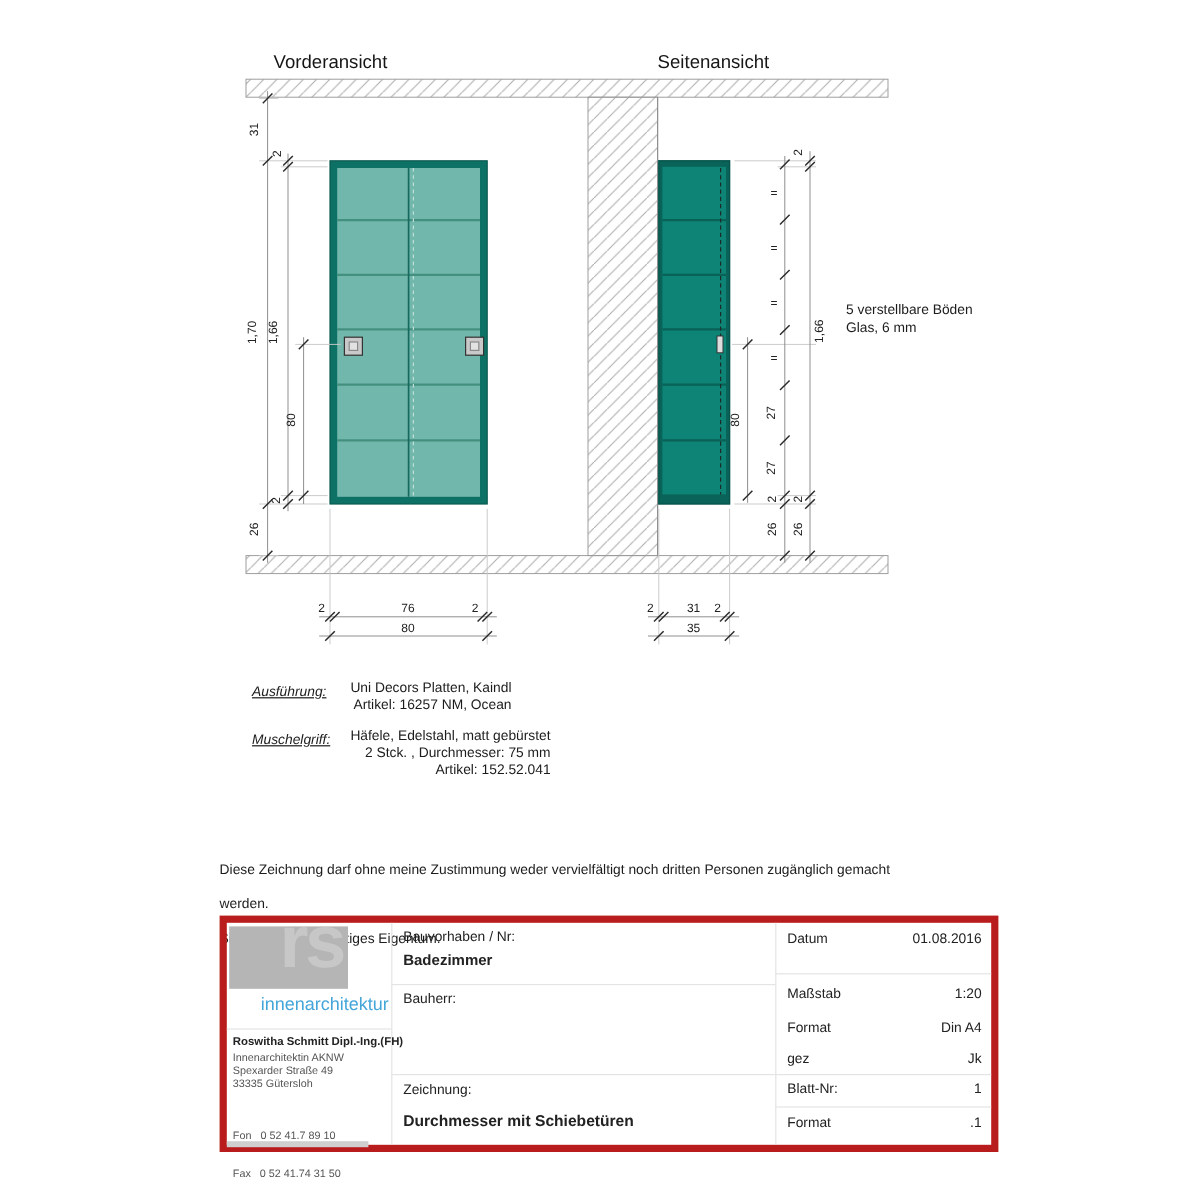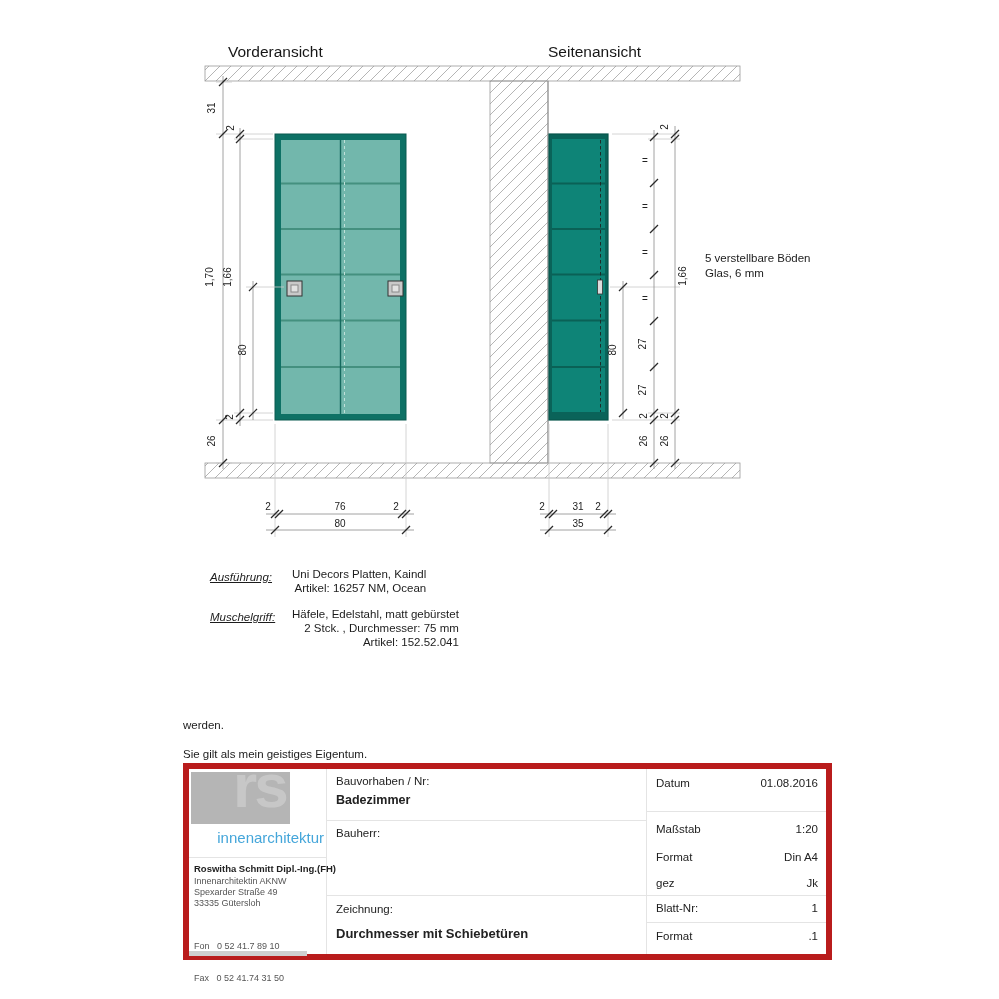--- a/index.html
+++ b/index.html
@@ -225,20 +225,21 @@
   <div class="abs" style="left:210px;top:607px">
     <span class="spec-label">Muschelgriff:</span>
   </div>
   <div class="abs" style="left:292px;top:607px">
     <div class="spec-line">Häfele, Edelstahl, matt gebürstet</div>
     <div class="spec-line">2 Stck. , Durchmesser: 75 mm</div>
     <div class="spec-line">Artikel: 152.52.041</div>
   </div>
 
   <div class="abs disclaimer" style="left:183px;top:703px;width:600px">
+    <div>Diese Zeichnung darf ohne meine Zustimmung weder vervielfältigt noch dritten Personen zugänglich gemacht</div>
     <div>werden.</div>
     <div>Sie gilt als mein geistiges Eigentum.</div>
   </div>
 
   <div class="tblock">
     <div class="vline" style="left:137px"></div>
     <div class="vline" style="left:457px"></div>
     <div class="hline" style="left:0;top:88px;width:137px"></div>
     <div class="hline" style="left:137px;top:51px;width:320px"></div>
     <div class="hline" style="left:137px;top:126px;width:320px"></div>

